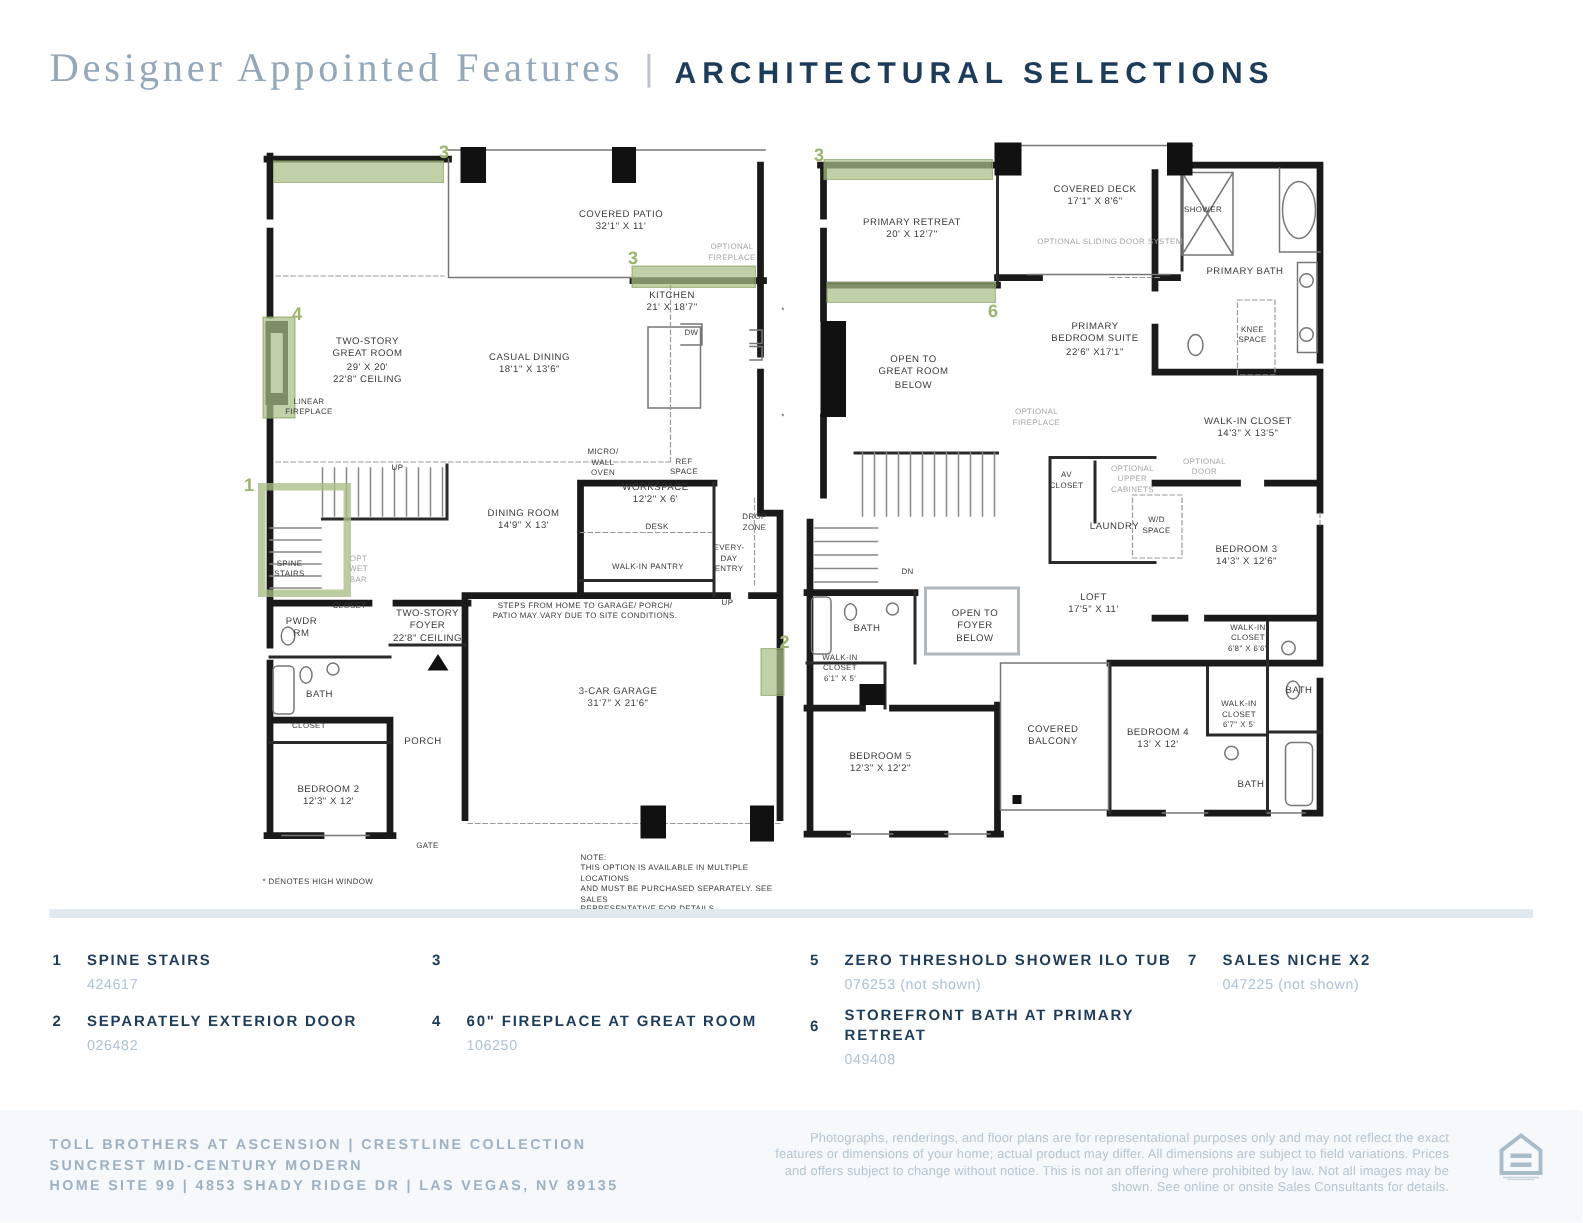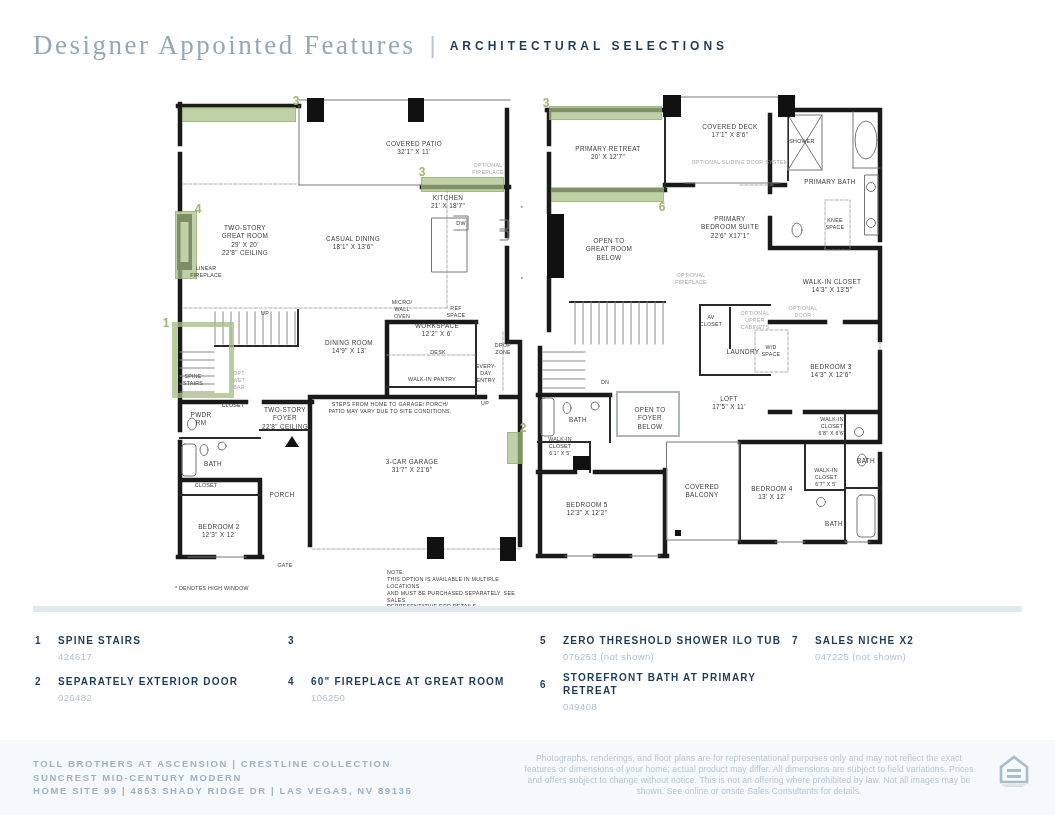--- a/index.html
+++ b/index.html
@@ -1,24 +1,24 @@
 <!DOCTYPE html>
 <html><head>
 <meta charset="utf-8">
 <style>
   html,body{margin:0;padding:0;}
   body{width:1055px;height:815px;position:relative;background:#ffffff;
        font-family:"Liberation Sans",sans-serif;overflow:hidden;}
   
   .hdr{position:absolute;left:33px;top:30px;width:990px;}
-  .hdr-row{display:flex;align-items:center;gap:14px;}
+  .hdr-row{display:flex;align-items:flex-end;gap:14px;}
   .title{font-family:"Liberation Serif",serif;font-size:27px;font-weight:400;
          letter-spacing:2.5px;color:#94a8ba;}
   .title-sep{font-size:24px;color:#b8c6d1;font-weight:300;transform:translateY(-1px);}
-  .tagline{font-size:12px;font-weight:600;letter-spacing:4px;color:#1d3c5a;}
+  .tagline{font-size:20px;font-weight:600;letter-spacing:4px;color:#1d3c5a;}
   .desc{margin-top:6px;font-size:10.5px;letter-spacing:.2px;color:#8aa6c0;}
   
   .plan{position:absolute;}
   .plan svg{position:absolute;left:0;top:0;}
   #plan1{left:158px;top:90px;width:372px;height:515px;}
   #plan2{left:535px;top:90px;width:360px;height:505px;}
   
   .pl{position:absolute;transform:translate(-50%,-50%);font-size:6.4px;line-height:1.3;
       letter-spacing:.35px;color:#3a3a3a;text-align:center;white-space:pre-line;}
   .pl.sm{font-size:5.3px;letter-spacing:.25px;}
@@ -33,21 +33,21 @@
   
   .lg-item{position:absolute;display:flex;gap:4px;}
   .lg-num{width:19px;font-size:10px;font-weight:700;color:#1d3c5a;padding-top:1px;}
   .lg-title{font-size:10px;font-weight:700;letter-spacing:1.2px;color:#1d3c5a;
             white-space:pre-line;line-height:13px;}
   .lg-code{font-size:9.5px;font-weight:400;letter-spacing:.4px;color:#aec2d4;margin-top:4px;}
   
   .footer-band{position:absolute;left:0;top:740px;width:1055px;height:75px;background:#f6f9fb;}
   .f-left{position:absolute;left:33px;top:757px;font-size:9.5px;font-weight:700;
           letter-spacing:1.6px;color:#9db1c3;line-height:13.5px;white-space:pre-line;}
-  .f-disc{position:absolute;left:520px;top:753px;width:458px;text-align:center;
+  .f-disc{position:absolute;left:508px;top:753px;width:458px;text-align:right;
           font-size:8.6px;color:#b4c5d2;line-height:11px;letter-spacing:.1px;}
   .f-logo{position:absolute;left:998px;top:755px;width:32px;height:32px;}
 </style>
 </head>
 <body>
 
 <div class="hdr">
   <div class="hdr-row">
     <span class="title">Designer Appointed Features</span>
     <span class="title-sep">|</span>

